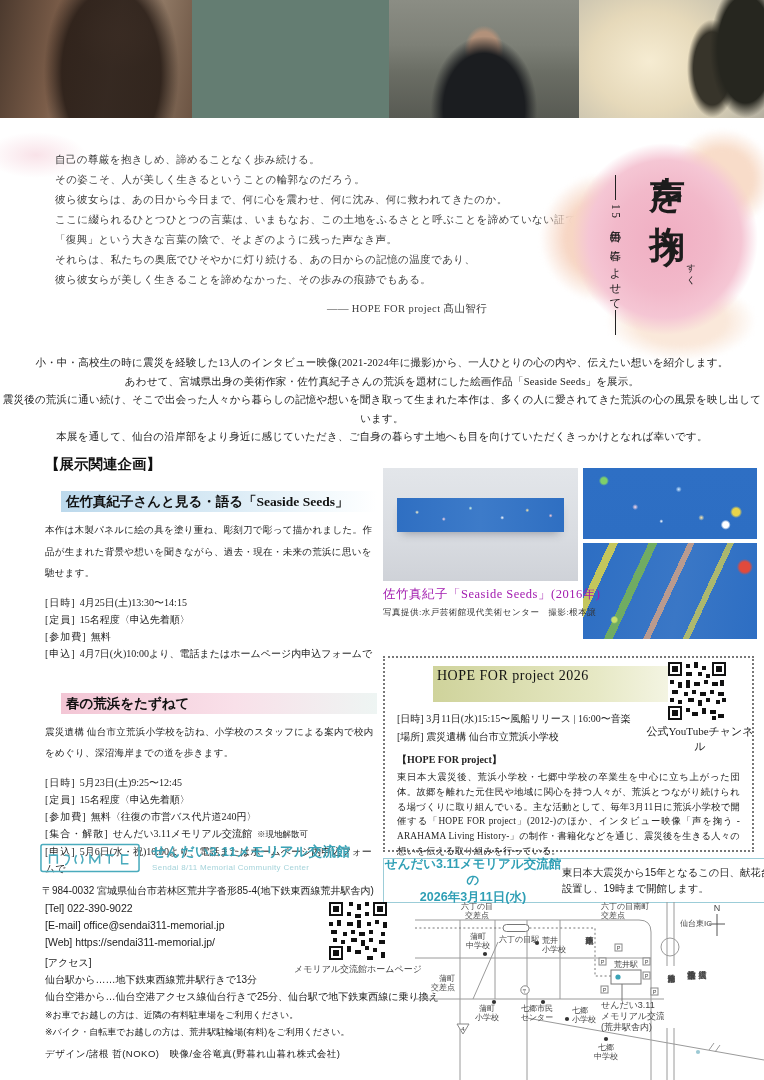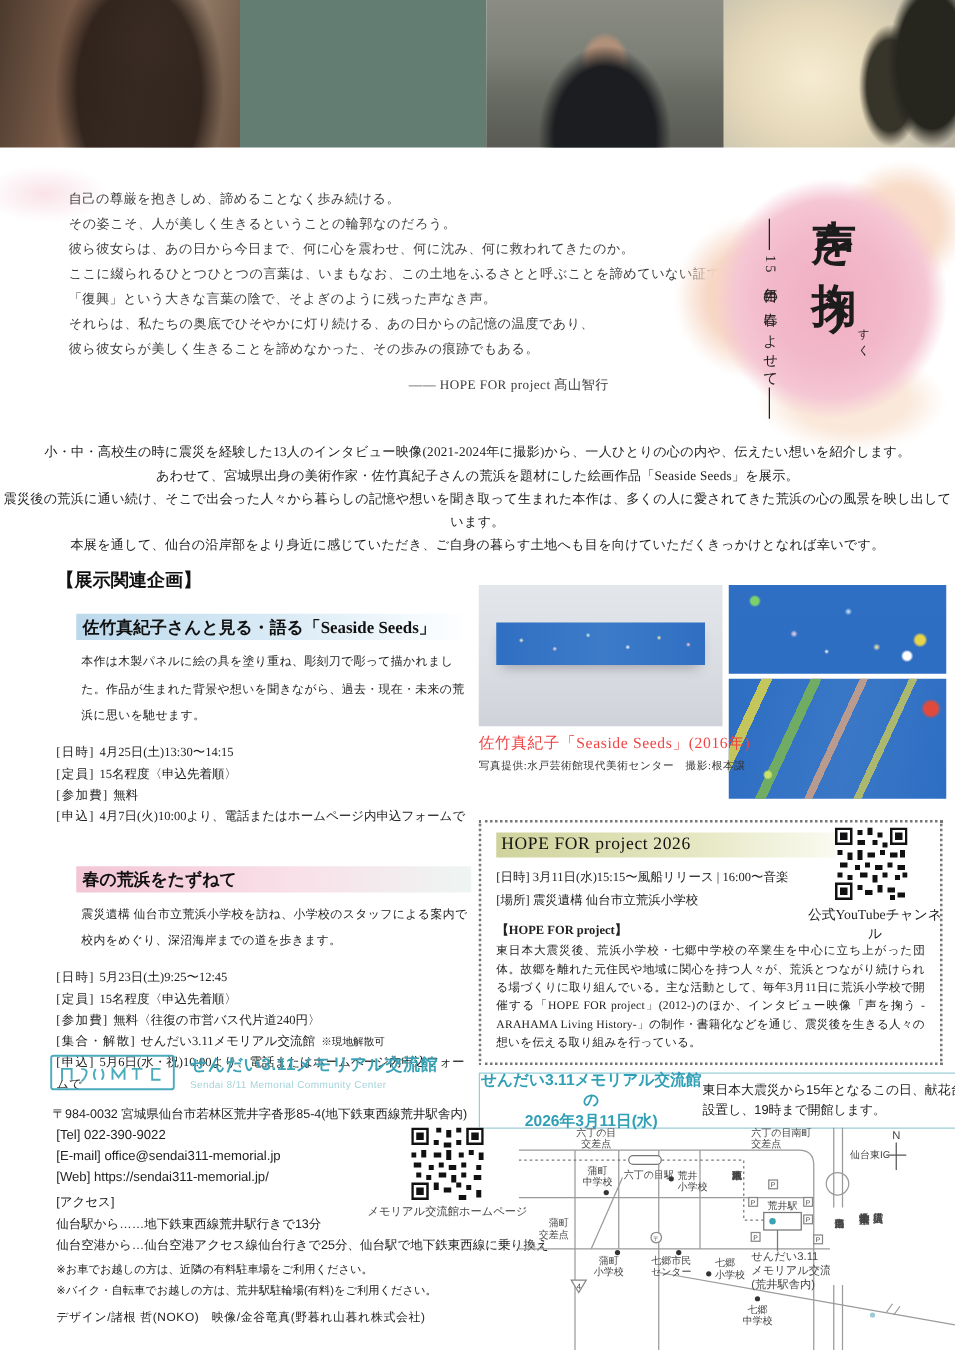--- a/index.html
+++ b/index.html
@@ -51,21 +51,21 @@
   .intro{left:0;top:354px;width:764px;text-align:center;font-size:10.5px;line-height:18.5px;color:#222;letter-spacing:.2px;}
 
   
   .sec-head{left:45px;top:455px;font-size:14.5px;font-weight:700;color:#111;}
 
   
   .leftcol{left:45px;top:491px;width:332px;}
   .band{height:21px;line-height:21px;padding-left:5px;font-size:13.5px;font-weight:700;color:#111;white-space:nowrap;margin-left:16px;}
   .band-blue{background:linear-gradient(90deg,#bcd9ec 0%,#dcecf6 55%,#f4fafd 85%,rgba(255,255,255,0));}
   .band-pink{background:linear-gradient(90deg,#f3c6d5 0%,#f9e0e9 55%,#eef5f3 100%);}
-  .edesc{margin-top:8px;font-size:9.5px;line-height:21.5px;color:#222;letter-spacing:.3px;margin-left:20px;}
+  .edesc{margin-top:8px;font-size:9.5px;line-height:21.5px;color:#222;letter-spacing:.3px;}
   .eitems{margin-top:9px;font-size:10px;line-height:17px;color:#222;}
   .eitems .lb{margin-right:4px;letter-spacing:1px;}
   .eitems .nt{font-size:8.5px;margin-left:5px;}
   .gap-e2{margin-top:31px;}
 
   
   .art-main{left:383px;top:468px;width:195px;height:113px;background:linear-gradient(180deg,#e3e6ea 0%,#d9dce1 60%,#cfd2d8 100%);}
   .art-strip{position:absolute;left:14px;top:30px;width:167px;height:34px;background:
      radial-gradient(2px 2px at 12% 42%,#fff6c9,rgba(0,0,0,0)),
      radial-gradient(2px 2px at 28% 62%,#ffd9e6,rgba(0,0,0,0)),
@@ -83,27 +83,27 @@
      radial-gradient(3px 3px at 30% 55%,#ffd9e6,rgba(0,0,0,0)),
      radial-gradient(3px 3px at 55% 30%,#cfe9ff,rgba(0,0,0,0)),
      radial-gradient(3px 3px at 68% 70%,#ffe9a8,rgba(0,0,0,0)),
      radial-gradient(2px 2px at 45% 75%,#fff,rgba(0,0,0,0)),
      linear-gradient(180deg,#2e6fc4,#2d6ec3);}
   .art-d2{top:543px;height:96px;background:
      radial-gradient(8px 8px at 93% 25%,#e04a3c 65%,rgba(0,0,0,0)),
      radial-gradient(4px 4px at 18% 80%,#cbe06a 60%,rgba(0,0,0,0)),
      linear-gradient(115deg,rgba(0,0,0,0) 0 12%,rgba(222,213,74,.85) 12% 16%,rgba(0,0,0,0) 16% 30%,rgba(127,186,74,.8) 30% 34%,rgba(0,0,0,0) 34% 48%,rgba(240,170,120,.7) 48% 51%,rgba(0,0,0,0) 51% 66%,rgba(222,213,74,.7) 66% 69%,rgba(0,0,0,0) 69%),
      linear-gradient(100deg,#2d6ec3,#3a77c6 55%,#2d6ec3);}
-  .art-cap{left:383px;top:586px;font-size:12.5px;color:#ef4444;letter-spacing:.5px;}
+  .art-cap{left:383px;top:586px;font-size:12.5px;color:#a21caf;letter-spacing:.5px;}
   .art-credit{left:383px;top:607px;font-size:8.5px;color:#333;letter-spacing:.5px;}
 
   
   .hope{left:383px;top:656px;width:371px;height:196px;border:2px dotted #777;box-sizing:border-box;padding:8px 12px;}
-  .hope-band{width:290px;height:20px;line-height:20px;padding-left:4px;font-size:14px;color:#111;
-     background:linear-gradient(90deg,#cfd39b 0%,#e6e8c4 55%,#f9f9ee 90%,rgba(255,255,255,0));letter-spacing:.5px;}
+  .hope-band{width:290px;height:36px;line-height:20px;padding-left:4px;font-size:14px;color:#111;
+     background:linear-gradient(90deg,#cfd39b 0%,#e6e8c4 55%,#f9f9ee 90%,rgba(255,255,255,0));letter-spacing:.5px;margin-left:36px;}
   .hope-items{margin-top:8px;width:262px;font-size:10px;line-height:17.5px;color:#222;}
   .hope-about-h{margin-top:8px;font-size:10px;font-weight:700;color:#222;}
   .hope-about{margin-top:3px;font-size:9.3px;line-height:14.8px;color:#222;text-align:justify;letter-spacing:.2px;}
   .qr{background:#fff;}
   .hope-qr{left:668px;top:662px;width:58px;height:58px;}
   .hope-qr-cap{left:645px;top:724px;width:110px;text-align:center;font-size:11px;color:#222;}
 
   
   .notice{left:383px;top:858px;width:415px;height:45px;border:1.5px solid #9ccdd8;box-sizing:border-box;display:flex;align-items:center;}
   .notice-t{width:178px;text-align:center;font-size:12.5px;font-weight:700;color:#2f9fb5;line-height:16.5px;}

